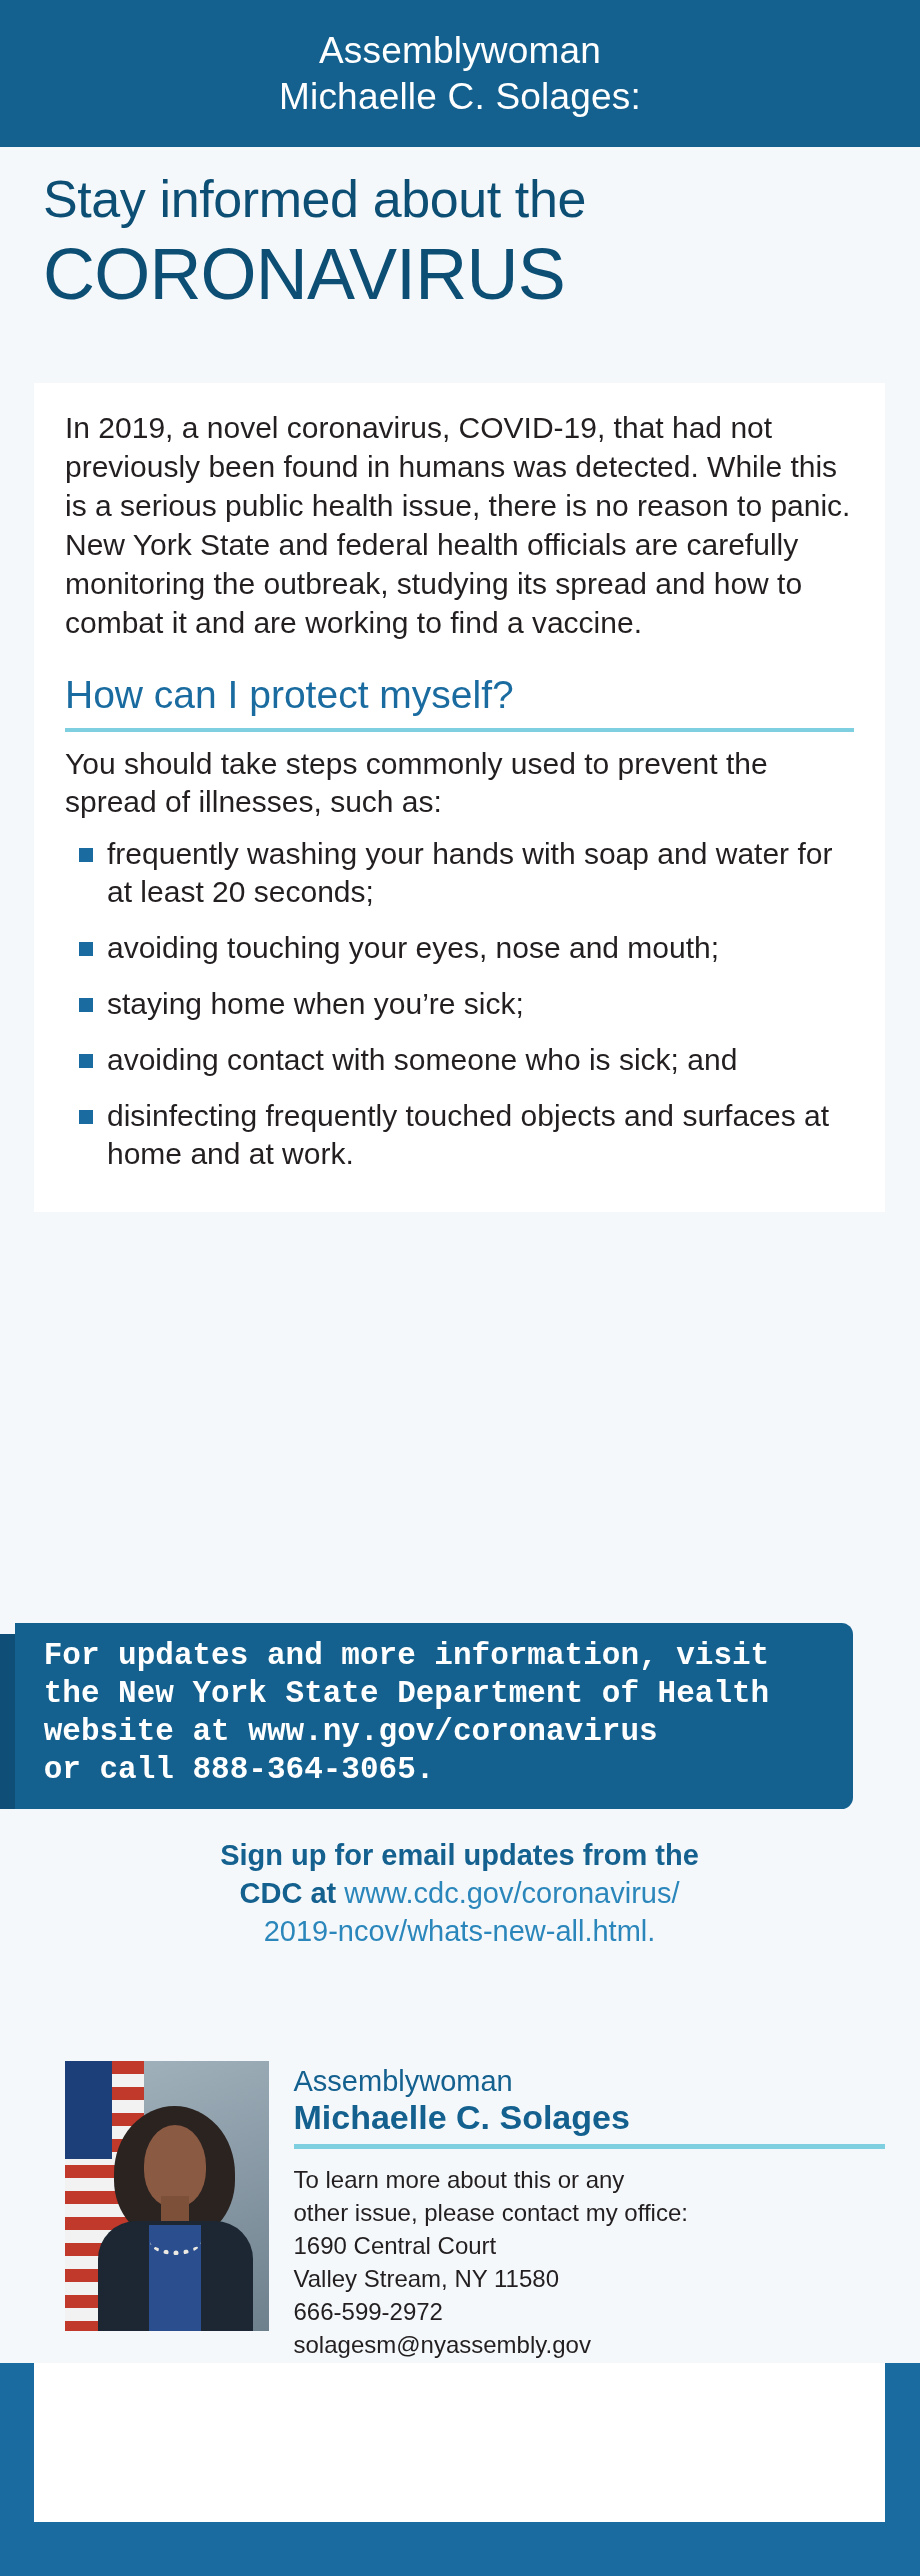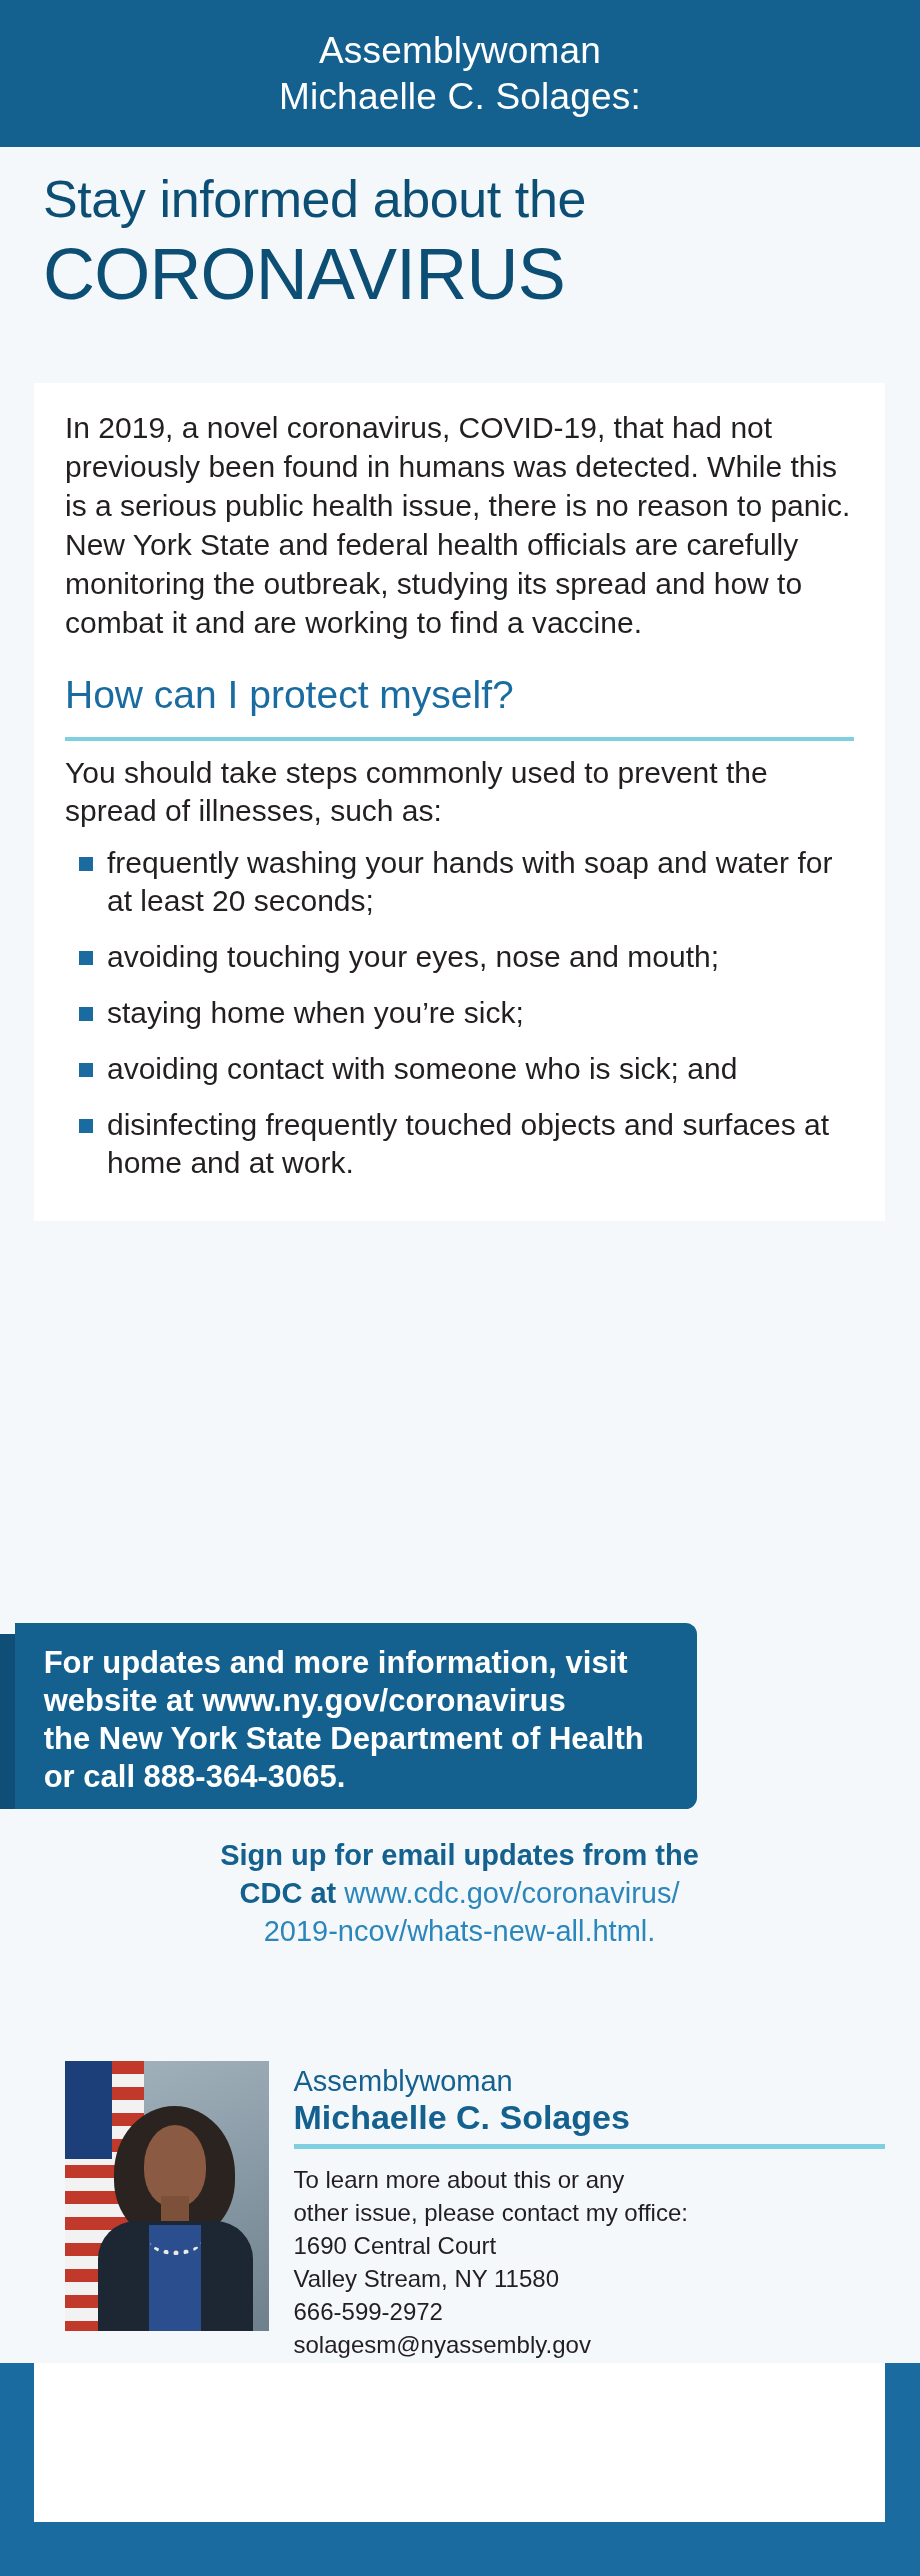--- a/index.html
+++ b/index.html
@@ -87,21 +87,21 @@
   .intro {
     color: #231f20;
     font-size: 30px;
     line-height: 39px;
   }
   .section-title {
     color: #1a6ca0;
     font-size: 39px;
     line-height: 47px;
     margin-top: 29px;
-    margin-bottom: 19px;
+    margin-bottom: 10px;
   }
   .rule {
     height: 4.1px;
     background: #7ecfe0;
     width: 100%;
     margin-bottom: 13px;
   }
   .lead {
     color: #231f20;
     font-size: 30px;
@@ -140,26 +140,27 @@
   .callout-tab {
     position: absolute;
     left: 0; top: 11.4px;
     width: 29px;
     height: 175px;
     background: #0f4f77;
   }
   .callout {
     position: absolute;
     left: 14.7px; top: 0;
-    width: 682px;
+    width: 838px;
     height: 186px;
     background: #14618f;
-    padding: 21px 29px;
+    padding: 14px 29px;
     box-sizing: border-box;
     border-radius: 0 11.4px 11.4px 0;
+    font-family: Liberation Mono, monospace;
   }
   .callout p {
     margin: 0;
     color: #ffffff;
     font-size: 31px;
     line-height: 38px;
     font-weight: bold;
   }
 
   
@@ -330,22 +331,22 @@
       <li><span class="sq"></span><span>staying home when you’re sick;</span></li>
       <li><span class="sq"></span><span>avoiding contact with someone who is sick; and</span></li>
       <li><span class="sq"></span><span>disinfecting frequently touched objects and surfaces at home and at work.</span></li>
     </ul>
   </div>
 
   <div class="callout-wrap">
     <div class="callout-tab"></div>
     <div class="callout">
       <p>For updates and more information, visit</p>
+      <p>the New York State Department of Health</p>
       <p>website at www.ny.gov/coronavirus</p>
-      <p>the New York State Department of Health</p>
       <p>or call 888-364-3065.</p>
     </div>
   </div>
 
   <div class="cdc">
     <div class="cdc-line">
       <span class="cdc-bold">Sign up for email updates from the</span>
     </div>
     <div class="cdc-line">
       <span class="cdc-bold">CDC at </span><span class="cdc-link">www.cdc.gov/coronavirus/</span>

